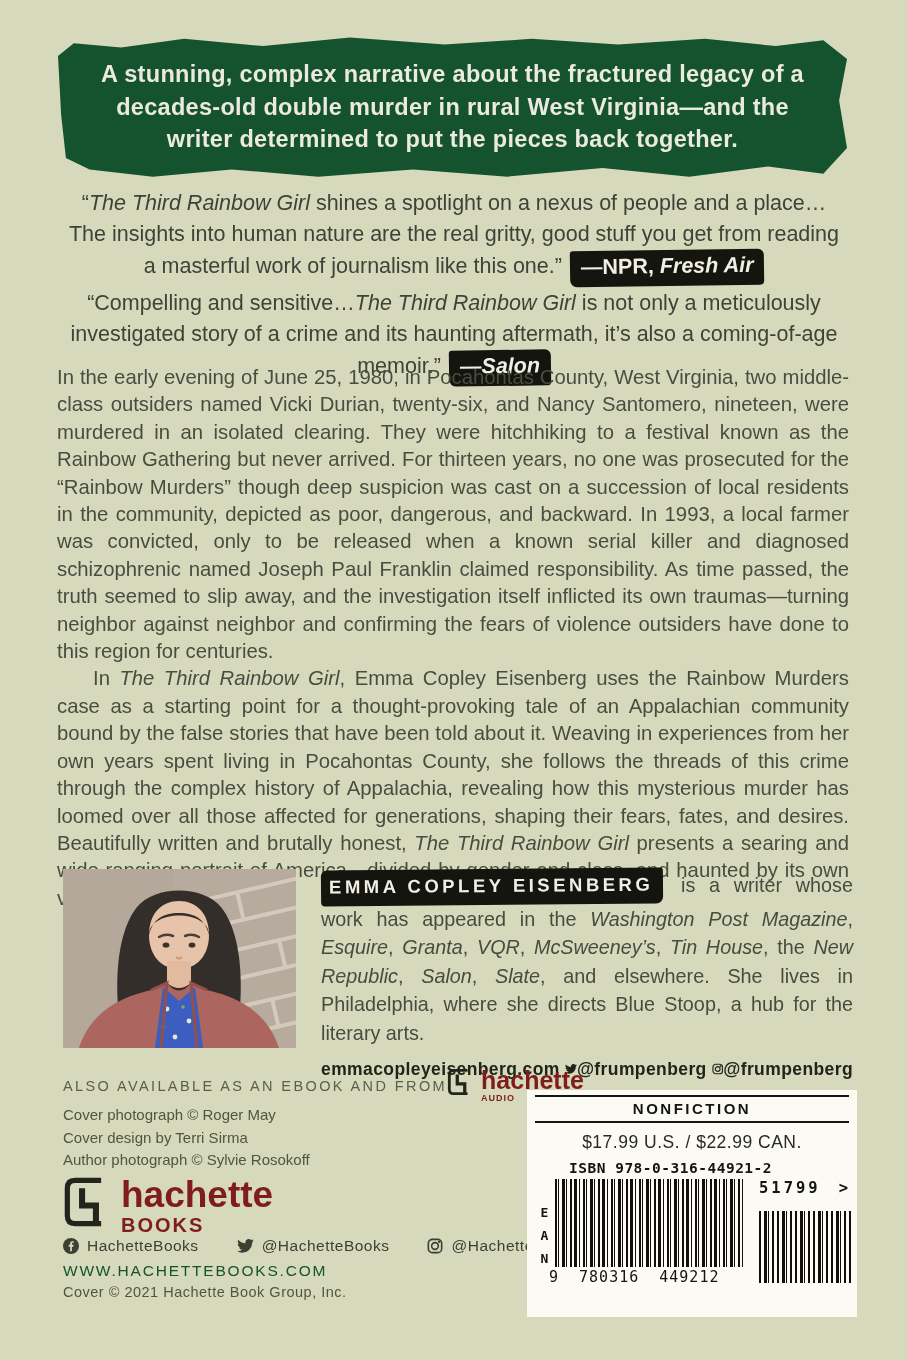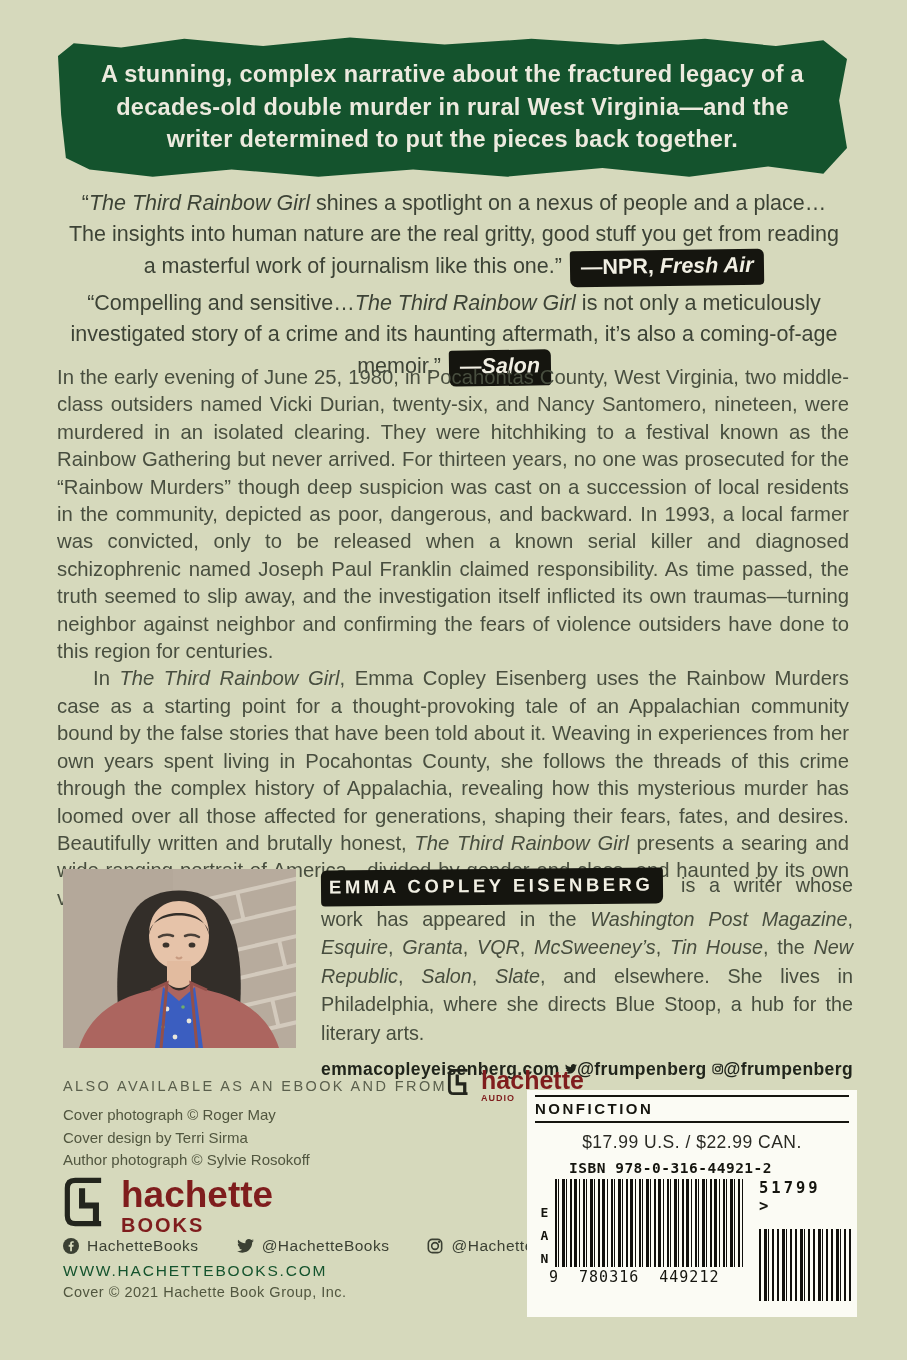--- a/index.html
+++ b/index.html
@@ -93,21 +93,21 @@
   .copyright { position:absolute; left:63px; top:1284px; font-size:14.5px; letter-spacing:0.5px; color:#51563f; }
 
   
   .barcode-panel {
     position:absolute; left:527px; top:1090px; width:330px; height:227px;
     background:#fbfbf4; color:#15150f;
   }
   .bc-header {
     margin:5px 8px 0;
     border-top:2.5px solid #15150f; border-bottom:2.5px solid #15150f;
-    font-weight:bold; font-size:15px; letter-spacing:2.5px;
+    text-align:center; font-weight:bold; font-size:15px; letter-spacing:2.5px;
     padding:3px 0 4px;
   }
   .bc-price { text-align:center; font-size:17.5px; letter-spacing:0.5px; margin-top:9px; color:#2a2a24; }
   .bc-isbn {
     font-family:"DejaVu Sans Mono", monospace; font-weight:bold;
     font-size:14.5px; letter-spacing:0.5px; margin:7px 0 3px 42px;
   }
   .bc-row { display:flex; margin-left:10px; }
   .ean-vert {
     writing-mode:vertical-lr; text-orientation:upright;
@@ -125,23 +125,23 @@
       #100f0c 19px 22px, #fbfbf4 22px 24px,
       #100f0c 24px 25px, #fbfbf4 25px 28px);
   }
   .bars-main { height:88px; }
   .bc-digits {
     font-family:"DejaVu Sans Mono", monospace; font-size:15px;
     word-spacing:10px; margin:1px 0 0 -6px; letter-spacing:1px;
   }
   .bc-supp { margin-left:16px; width:92px; }
   .supp-num {
-    display:flex; justify-content:space-between; align-items:flex-start;
+    display:flex; justify-content:space-between; align-items:center;
     font-family:"DejaVu Sans Mono", monospace; font-size:15.5px;
-    letter-spacing:3px; margin-bottom:14px; font-weight:bold;flex-direction:column;
+    letter-spacing:3px; margin-bottom:14px; font-weight:bold;
   }
   .bars-supp { height:72px;
     background-image: repeating-linear-gradient(90deg,
       #100f0c 0 2px,  #fbfbf4 2px 5px,
       #100f0c 5px 8px, #fbfbf4 8px 9px,
       #100f0c 9px 10px, #fbfbf4 10px 13px,
       #100f0c 13px 15px, #fbfbf4 15px 18px);
   }
 </style>
 </head>

